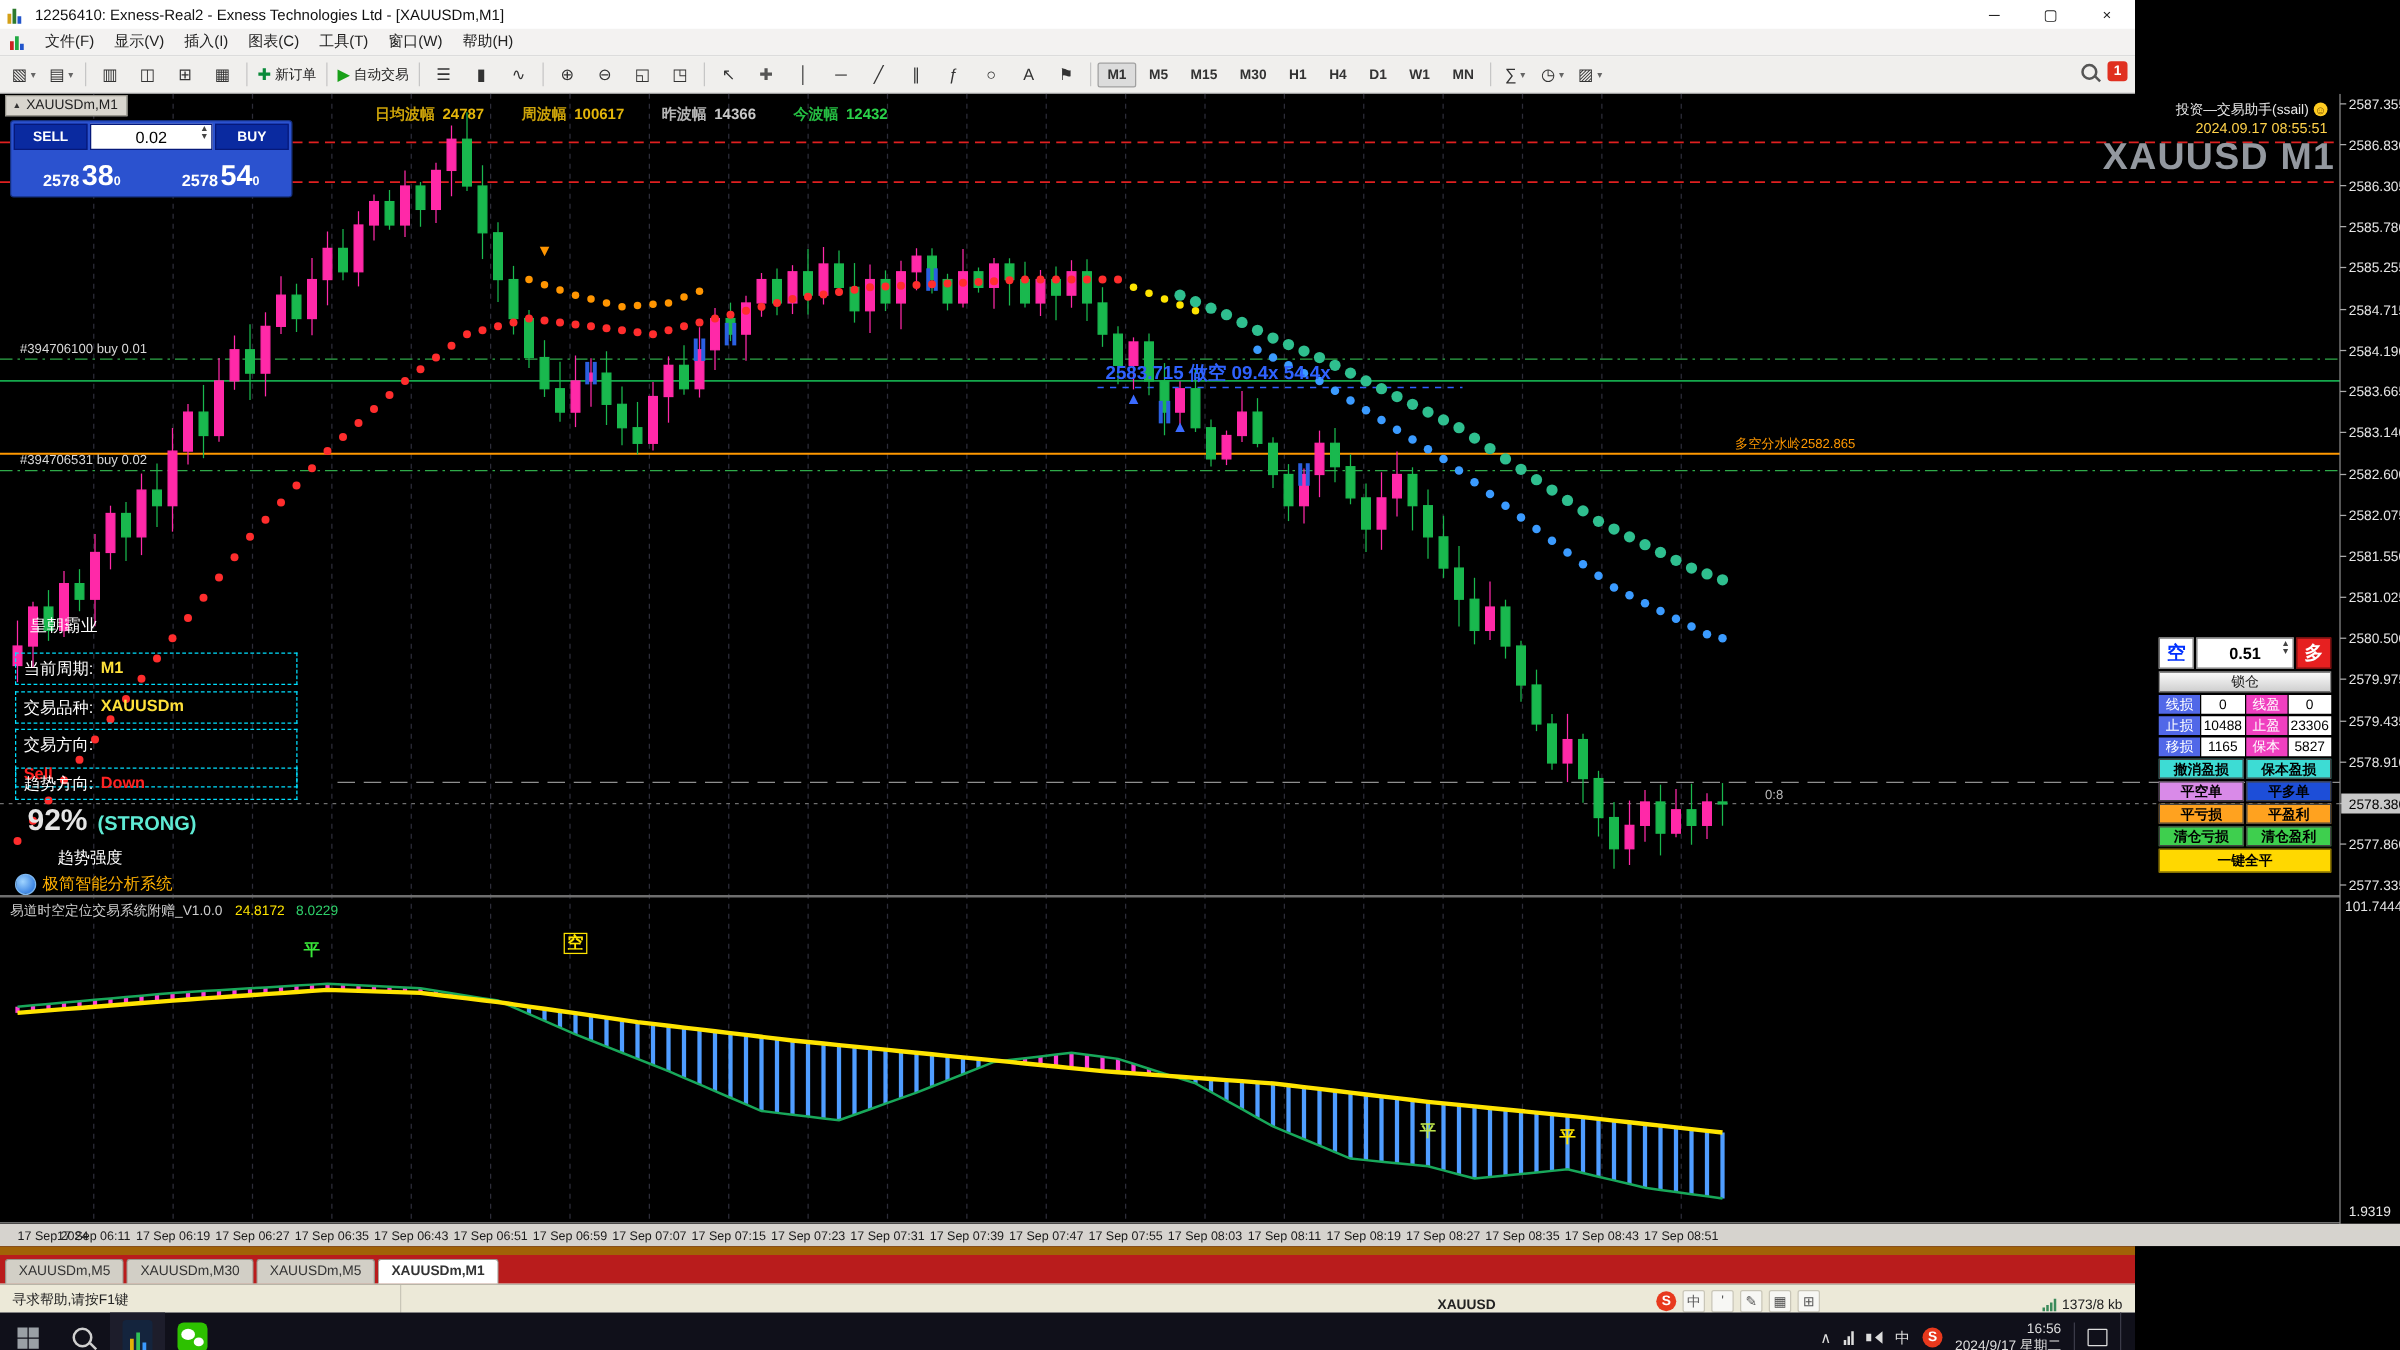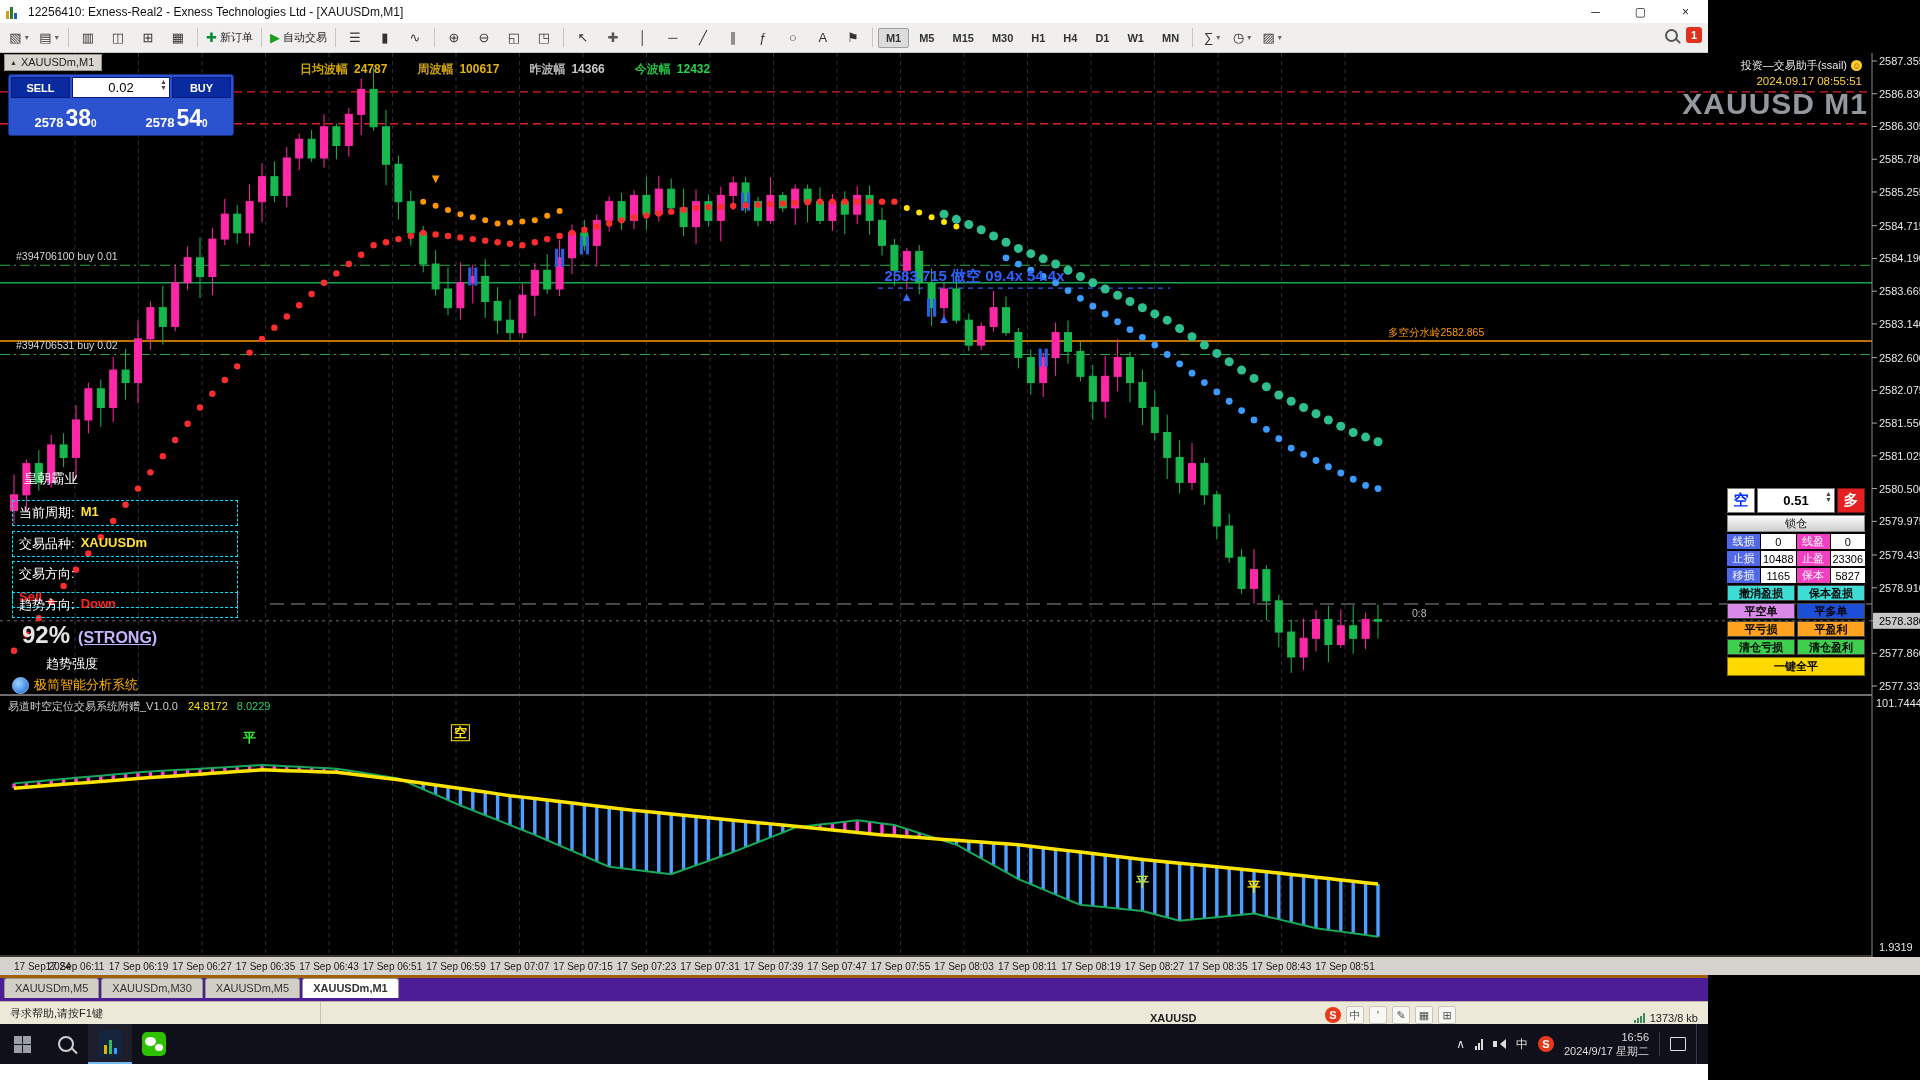--- a/index.html
+++ b/index.html
@@ -71,21 +71,21 @@
   .oc-price{flex:1;display:flex;align-items:flex-end;justify-content:center;padding-bottom:4px;color:#fff;}
   .oc-price .p1{font-size:13px;font-weight:bold;margin-right:2px;line-height:1;}
   .oc-price .p2{font-size:23px;font-weight:bold;line-height:0.85;}
   .oc-price sup{font-size:10px;font-weight:bold;line-height:1;}
 
   .status-panel{position:absolute;left:10px;top:410px;width:240px;color:#fff;z-index:5;}
   .sp-title{position:absolute;top:7px;left:14px;font-size:13.5px;}
   .sp-row{position:absolute;left:2px;width:212px;border:1px dashed #00e0ff;padding:3px 6px;font-size:13px;display:flex;gap:6px;}
   .sp-strength{position:absolute;top:158px;left:12px;font-size:15px;font-weight:bold;}
   .sp-strength .pct{color:#e5e5e5;font-size:24px;margin-right:8px;}
-  .sp-strength .st{color:#c4b5fd;font-size:16px;text-decoration:underline;}
+  .sp-strength .st{color:#5eead4;font-size:16px;}
   .sp-caption{position:absolute;top:192px;left:36px;font-size:13px;}
   .sp-brand{position:absolute;top:213px;left:2px;display:flex;align-items:center;gap:5px;color:#ffb000;font-size:13px;}
   .sp-brandicon{width:15px;height:15px;border-radius:50%;background:radial-gradient(circle at 35% 35%,#9fd4ff,#1565d8);border:1px solid #7fb8f0;}
 
   .trade-panel{position:absolute;left:1727px;top:435px;width:138px;font-size:11px;z-index:6;}
   .tp-row1{display:flex;gap:2px;height:25px;}
   .tp-short{width:26px;background:#fff;border:1px solid #777;color:#0030ff;font-weight:bold;font-size:15px;
     display:flex;align-items:center;justify-content:center;}
   .tp-long{width:26px;background:#e62020;border:1px solid #771010;color:#fff;font-weight:bold;font-size:15px;
     display:flex;align-items:center;justify-content:center;}
@@ -104,21 +104,21 @@
   .tp-btn{flex:1;border:1px solid #444;color:#000;font-weight:bold;font-size:11px;display:flex;
     align-items:center;justify-content:center;}
   .tp-all{height:17px;margin-top:2px;background:#ffd800;border:1px solid #8a7400;color:#000;font-weight:bold;
     display:flex;align-items:center;justify-content:center;}
 
   .ind-label{position:absolute;left:8px;top:646px;font-size:11px;color:#cfcfcf;z-index:4;}
   .ind-label .iv1{color:#ffe400;margin-left:7px;}
   .ind-label .iv2{color:#2fd06a;margin-left:6px;}
 
   
-  .tabsbar{height:23px;background:#4c1d95;border-top:3px solid #a16207;display:flex;align-items:flex-start;
+  .tabsbar{height:23px;background:#b91c1c;border-top:7px solid #a16207;display:flex;align-items:flex-end;
     padding-left:4px;font-size:11px;color:#333;}
   .tab{padding:3px 10px 4px;background:#d2cfc6;border:1px solid #98958c;border-bottom:none;
     border-radius:3px 3px 0 0;margin-right:2px;}
   .tab.active{background:#fff;font-weight:bold;}
 
   .statusbar{height:22px;background:#ece9d8;border-top:1px solid #b8b5a8;display:flex;align-items:flex-end;
     font-size:11px;color:#222;position:relative;}
   .sb-help{padding:0 10px;border-right:1px solid #c9c6b8;height:100%;display:flex;align-items:center;min-width:300px;}
   .sb-symbol{position:absolute;left:1150px;font-weight:bold;}
   .sogou{position:absolute;left:1325px;display:flex;align-items:center;gap:5px;}
@@ -168,20 +168,34 @@
         <i class="c3"></i>
       </span>
     <span class="title">12256410: Exness-Real2 - Exness Technologies Ltd - [XAUUSDm,M1]</span>
     <span class="wbtns" id="wbtns">
         <span class="wb">─</span>
         <span class="wb">▢</span>
         <span class="wb close">×</span>
       </span>
   </div>
 
+  <div class="menubar" id="menubar">
+    <span class="menuicon">
+      <i style="height:7px;background:#cc2222;"></i>
+        <i style="height:11px;background:#22aa44;"></i>
+        <i style="height:5px;background:#2255cc;"></i>
+    </span>
+  <span class="mi">文件(F)</span>
+      <span class="mi">显示(V)</span>
+      <span class="mi">插入(I)</span>
+      <span class="mi">图表(C)</span>
+      <span class="mi">工具(T)</span>
+      <span class="mi">窗口(W)</span>
+      <span class="mi">帮助(H)</span>
+    </div>
 
   <div class="toolbar" id="toolbar">
 
   <span class="tbtn">
         <span class="g">▧</span>
         <span class="caret">▾</span>
       </span>
       <span class="tbtn">
         <span class="g">▤</span>
         <span class="caret">▾</span>

